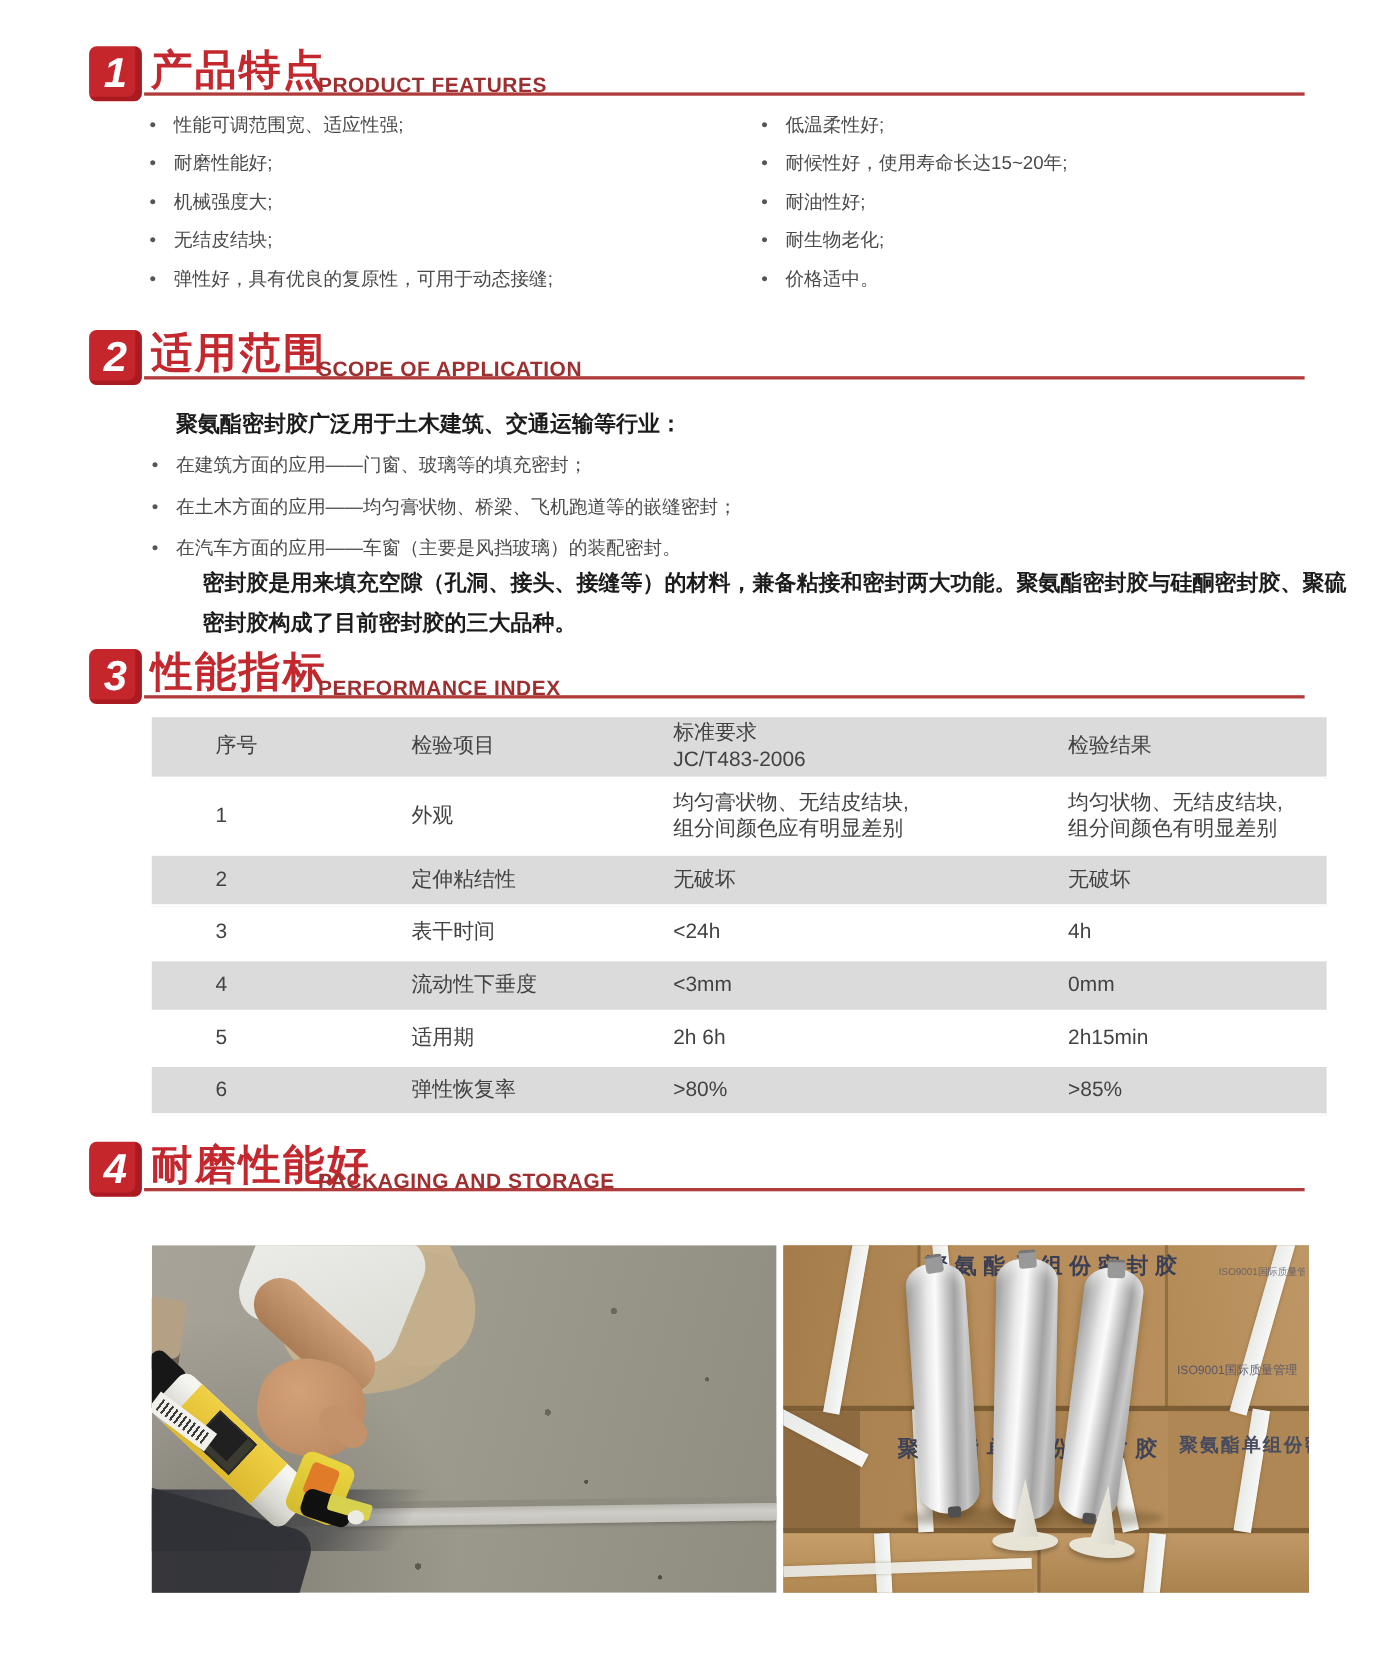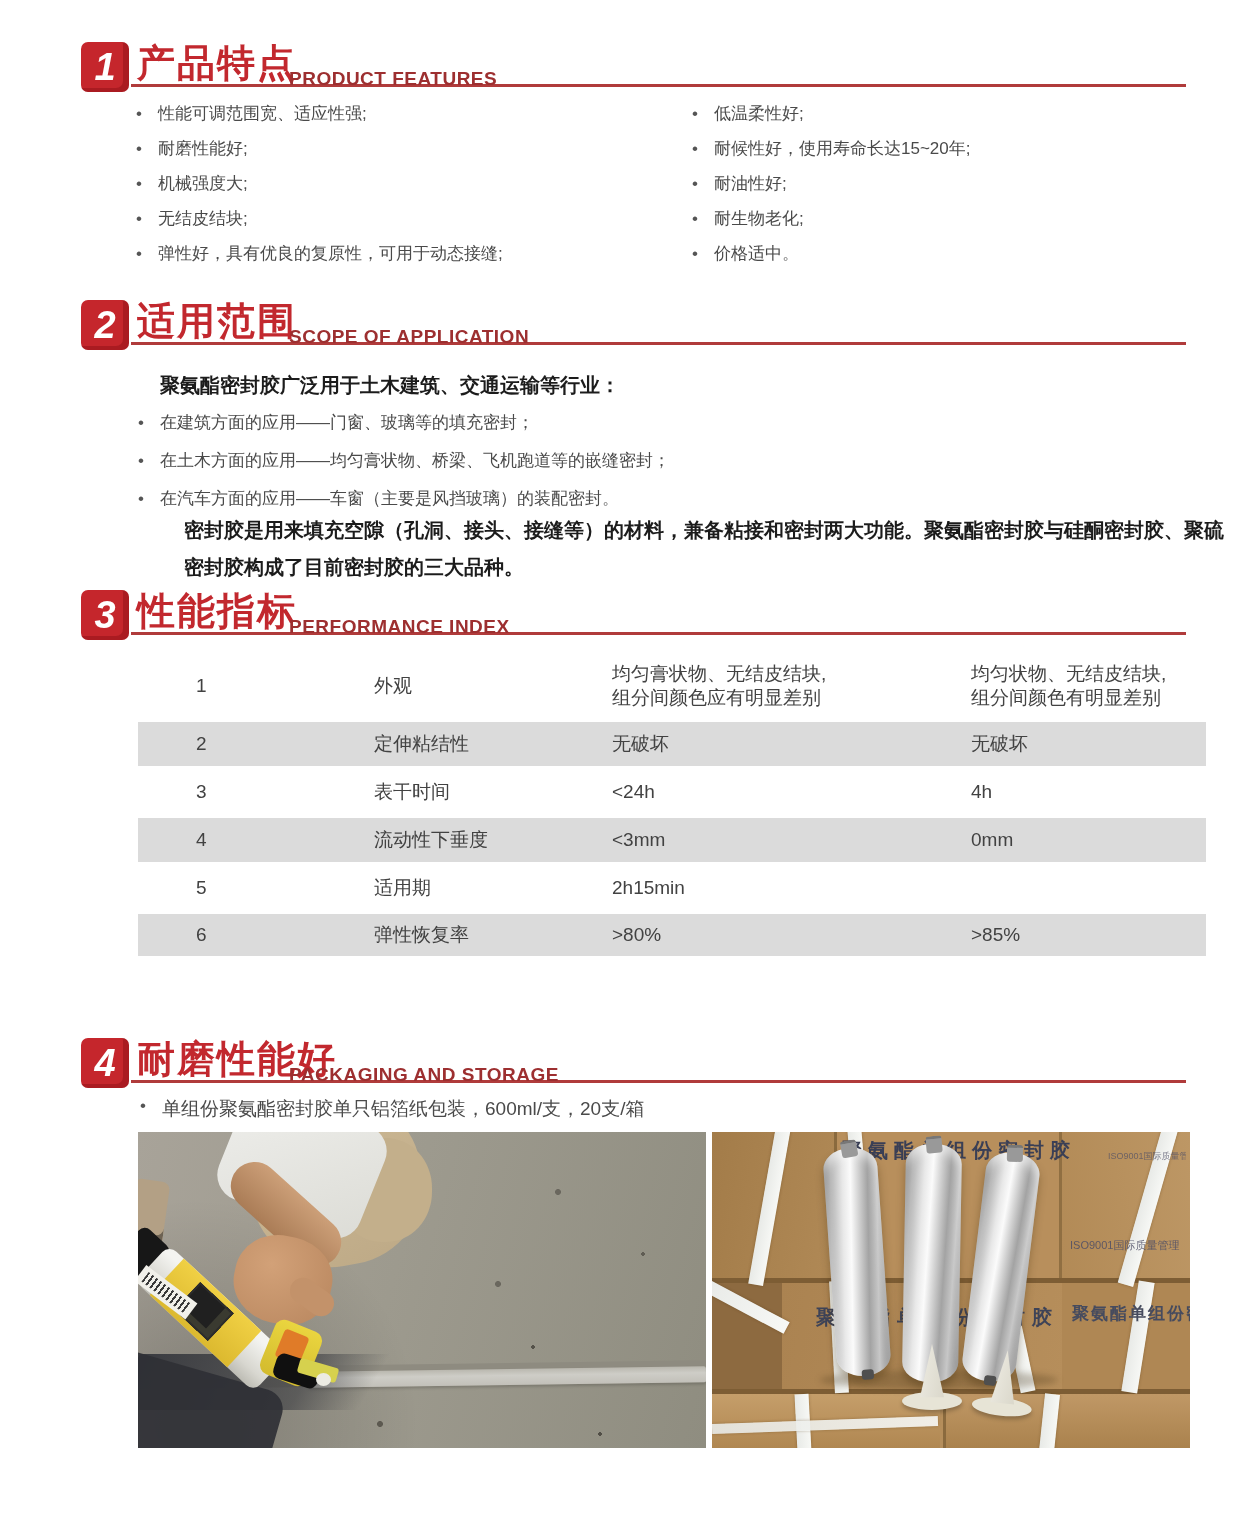--- a/index.html
+++ b/index.html
@@ -198,20 +198,27 @@
   <div class="note" style="left:160px;top:512px;width:1048px;margin-left:24px;">密封胶是用来填充空隙（孔洞、接头、接缝等）的材料，兼备粘接和密封两大功能。聚氨酯密封胶与硅酮密封胶、聚硫密封胶构成了目前密封胶的三大品种。</div>
 
   <header class="head" style="top:590px">
     <div class="rule"></div>
     <div class="badge">3</div>
     <div class="cn">性能指标</div>
     <div class="en">PERFORMANCE INDEX</div>
   </header>
 
   <div class="ptable">
+    <div class="trow gray h54">
+      <div class="td c1">序号</div>
+      <div class="td c2">检验项目</div>
+      <div class="td c3">标准要求
+JC/T483-2006</div>
+      <div class="td c4">检验结果</div>
+    </div>
     <div class="trow h68">
       <div class="td c1">1</div>
       <div class="td c2">外观</div>
       <div class="td c3">均匀膏状物、无结皮结块,
 组分间颜色应有明显差别</div>
       <div class="td c4">均匀状物、无结皮结块,
 组分间颜色有明显差别</div>
     </div>
     <div class="trow gray h44">
       <div class="td c1">2</div>
@@ -227,38 +234,38 @@
     </div>
     <div class="trow gray h44">
       <div class="td c1">4</div>
       <div class="td c2">流动性下垂度</div>
       <div class="td c3">&lt;3mm</div>
       <div class="td c4">0mm</div>
     </div>
     <div class="trow h48">
       <div class="td c1">5</div>
       <div class="td c2">适用期</div>
+      <div class="td c3">2h 6h</div>
       <div class="td c4">2h15min</div>
     </div>
     <div class="trow gray h42">
       <div class="td c1">6</div>
       <div class="td c2">弹性恢复率</div>
       <div class="td c3">&gt;80%</div>
       <div class="td c4">&gt;85%</div>
     </div>
   </div>
 
   <header class="head" style="top:1038px">
     <div class="rule"></div>
     <div class="badge">4</div>
     <div class="cn">耐磨性能好</div>
     <div class="en">PACKAGING AND STORAGE</div>
   </header>
 
-  <div class="pbullet">单组份聚氨酯密封胶单只铝箔纸包装，600ml/支，20支/箱</div>
 
   <div class="photo photoL">
     <div class="ab lp-bg"></div>
     <div class="ab lp-speckles"></div>
     <div class="ab lp-joint-left"></div>
     <div class="ab lp-bead-edge"></div>
     <div class="ab lp-bead"></div>
     <div class="ab lp-shadow-arm"></div>
     <div class="ab lp-shadow-corner"></div>
     <div class="ab lp-boot"></div>

